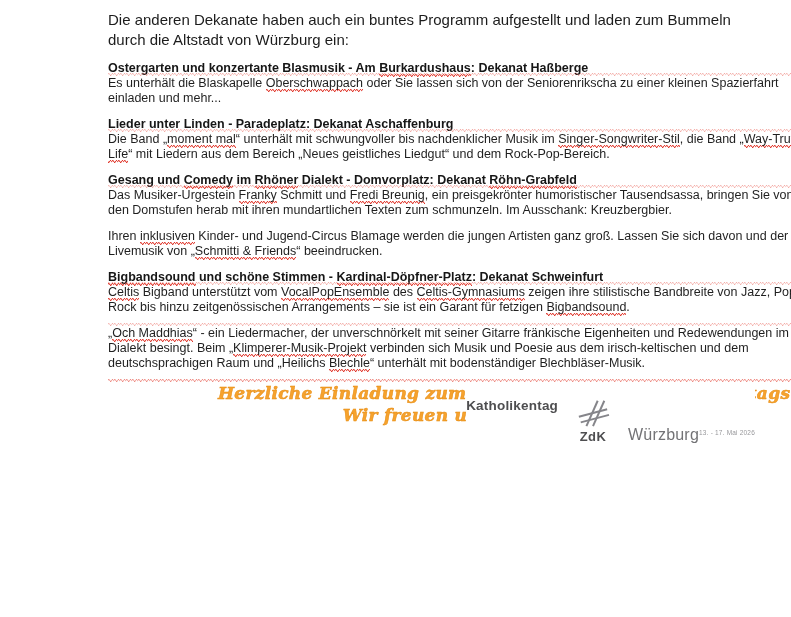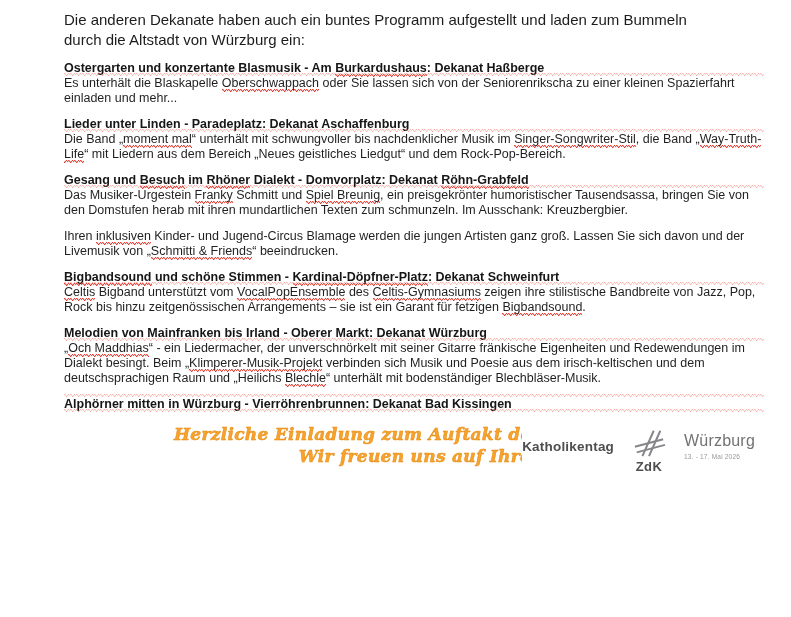--- a/index.html
+++ b/index.html
@@ -8,20 +8,21 @@
     position: relative;
     width: 791px;
     height: 617px;
     background: #ffffff;
     overflow: hidden;
     font-family: "Liberation Sans", sans-serif;
     color: #1c1c1c;
   }
   .content {
     padding: 10px 27px 0 64px;
+    margin-left: 44px;
   }
   .intro {
     width: 648px;
     font-size: 15px;
     line-height: 20px;
     margin-bottom: 11px;
     color: #1c1c1c;
   }
   .section { margin-bottom: 11px; width: 700px; }
   .section .heading {
@@ -69,80 +70,80 @@
     color: #f6a22d;
     -webkit-text-stroke: 0.5px #e68c12;
   }
   .banner-line { font-size: 17px; line-height: 22px; letter-spacing: 0.3px; }
   .logo {
     position: absolute;
     right: 9px;
     top: 2px;
     height: 60px;
     display: flex;
-    align-items: flex-start;
+    align-items: flex-end;
     background: #ffffff;
   }
   .logo-name {
     align-self: flex-start;
     padding-top: 14px;
     padding-right: 9px;
     font-size: 13.5px;
     font-weight: bold;
     color: #4e4e50;
     letter-spacing: 0.2px;
   }
   .logo-divider { width: 1px; background: #c6c6c8; }
   .logo-center {
     display: flex;
     flex-direction: column;
     align-items: center;
     justify-content: space-between;
     padding: 2px 8px 0 8px;
   }
   .logo-org { font-size: 13px; font-weight: bold; color: #4e4e50; letter-spacing: 0.5px; }
-  .logo-right { display: flex; flex-direction: column; padding-left: 9px; padding-top: 7px; }
+  .logo-right { display: flex; flex-direction: row; padding-left: 9px; padding-top: 7px; }
   .logo-city { font-size: 16px; color: #737376; letter-spacing: 0.2px; }
   .logo-date { font-size: 6.5px; color: #98989b; margin-top: 3px; letter-spacing: 0.2px; }
 </style>
 </head>
 <body>
 
 <div class="page">
   <div class="content">
     <p class="intro">Die anderen Dekanate haben auch ein buntes Programm aufgestellt und laden zum Bummeln durch die Altstadt von Würzburg ein:</p>
     <div id="sections">
         <div class="section">
           <div class="heading"><span class="wave-underlay zigzag"></span><span>Ostergarten und konzertante Blasmusik - Am </span><span class="sq zigzag">Burkardushaus</span><span>: Dekanat Haßberge</span></div>
           <div class="body"><span>Es unterhält die Blaskapelle </span><span class="sq zigzag">Oberschwappach</span><span> oder Sie lassen sich von der Seniorenrikscha zu einer kleinen Spazierfahrt einladen und mehr...</span></div>
         </div>
         <div class="section">
           <div class="heading"><span class="wave-underlay zigzag"></span><span>Lieder unter Linden - Paradeplatz: Dekanat Aschaffenburg</span></div>
           <div class="body"><span>Die Band „</span><span class="sq zigzag">moment mal</span><span>“ unterhält mit schwungvoller bis nachdenklicher Musik im </span><span class="sq zigzag">Singer-Songwriter-Stil</span><span>, die Band „</span><span class="sq zigzag">Way-Truth-Life</span><span>“ mit Liedern aus dem Bereich „Neues geistliches Liedgut“ und dem Rock-Pop-Bereich.</span></div>
         </div>
         <div class="section">
-          <div class="heading"><span class="wave-underlay zigzag"></span><span>Gesang und </span><span class="sq zigzag">Besuch</span><span> im </span><span class="sq zigzag">Rhöner</span><span> Dialekt - Domvorplatz: Dekanat </span><span class="sq zigzag">Röhn-Grabfeld</span></div>
-          <div class="body"><span>Das Musiker-Urgestein </span><span class="sq zigzag">Franky</span><span> Schmitt und </span><span class="sq zigzag">Spiel Breunig</span><span>, ein preisgekrönter humoristischer Tausendsassa, bringen Sie von den Domstufen herab mit ihren mundartlichen Texten zum schmunzeln. Im Ausschank: Kreuzbergbier.</span></div>
+          <div class="heading"><span class="wave-underlay zigzag"></span><span>Gesang und </span><span class="sq zigzag">Comedy</span><span> im </span><span class="sq zigzag">Rhöner</span><span> Dialekt - Domvorplatz: Dekanat </span><span class="sq zigzag">Röhn-Grabfeld</span></div>
+          <div class="body"><span>Das Musiker-Urgestein </span><span class="sq zigzag">Franky</span><span> Schmitt und </span><span class="sq zigzag">Fredi Breunig</span><span>, ein preisgekrönter humoristischer Tausendsassa, bringen Sie von den Domstufen herab mit ihren mundartlichen Texten zum schmunzeln. Im Ausschank: Kreuzbergbier.</span></div>
         </div>
         <div class="section">
           <div class="body"><span>Ihren </span><span class="sq zigzag">inklusiven</span><span> Kinder- und Jugend-Circus Blamage werden die jungen Artisten ganz groß. Lassen Sie sich davon und der Livemusik von „</span><span class="sq zigzag">Schmitti &amp; Friends</span><span>“ beeindrucken.</span></div>
         </div>
         <div class="section">
           <div class="heading"><span class="wave-underlay zigzag"></span><span class="sq zigzag">Bigbandsound</span><span> und schöne Stimmen - </span><span class="sq zigzag">Kardinal-Döpfner-Platz</span><span>: Dekanat Schweinfurt</span></div>
           <div class="body"><span class="sq zigzag">Celtis</span><span> Bigband unterstützt vom </span><span class="sq zigzag">VocalPopEnsemble</span><span> des </span><span class="sq zigzag">Celtis-Gymnasiums</span><span> zeigen ihre stilistische Bandbreite von Jazz, Pop, Rock bis hinzu zeitgenössischen Arrangements – sie ist ein Garant für fetzigen </span><span class="sq zigzag">Bigbandsound</span><span>.</span></div>
         </div>
         <div class="section">
-          <div class="heading"><span class="wave-underlay zigzag"></span><span>Melodien von Mainfranken bis Irland - Oberer Markt: Dekanat Würzburg</span></div>
+          <div class="heading"><span class="wave-underlay zigzag"></span></div>
           <div class="body"><span>„</span><span class="sq zigzag">Och Maddhias</span><span>“ - ein Liedermacher, der unverschnörkelt mit seiner Gitarre fränkische Eigenheiten und Redewendungen im Dialekt besingt. Beim „</span><span class="sq zigzag">Klimperer-Musik-Projekt</span><span> verbinden sich Musik und Poesie aus dem irisch-keltischen und dem deutschsprachigen Raum und „Heilichs </span><span class="sq zigzag">Blechle</span><span>“ unterhält mit bodenständiger Blechbläser-Musik.</span></div>
         </div>
         <div class="section">
           <div class="heading"><span class="wave-underlay zigzag"></span></div>
         </div>
         <div class="section">
-          <div class="heading"><span class="wave-underlay zigzag"></span><span>Alphörner mitten in Würzburg - Vierröhrenbrunnen: Dekanat Bad Kissingen</span></div>
+          <div class="heading"><span class="wave-underlay zigzag"></span></div>
         </div>
       </div>
     <div class="footer">
       <div class="banner">
         <div class="banner-line">Herzliche Einladung zum Auftakt des 104. Katholikentags!</div>
         <div class="banner-line">Wir freuen uns auf Ihren Besuch!</div>
       </div>
       <div class="logo">
         <span class="logo-name">Katholikentag</span>
         <span class="logo-divider"></span>

